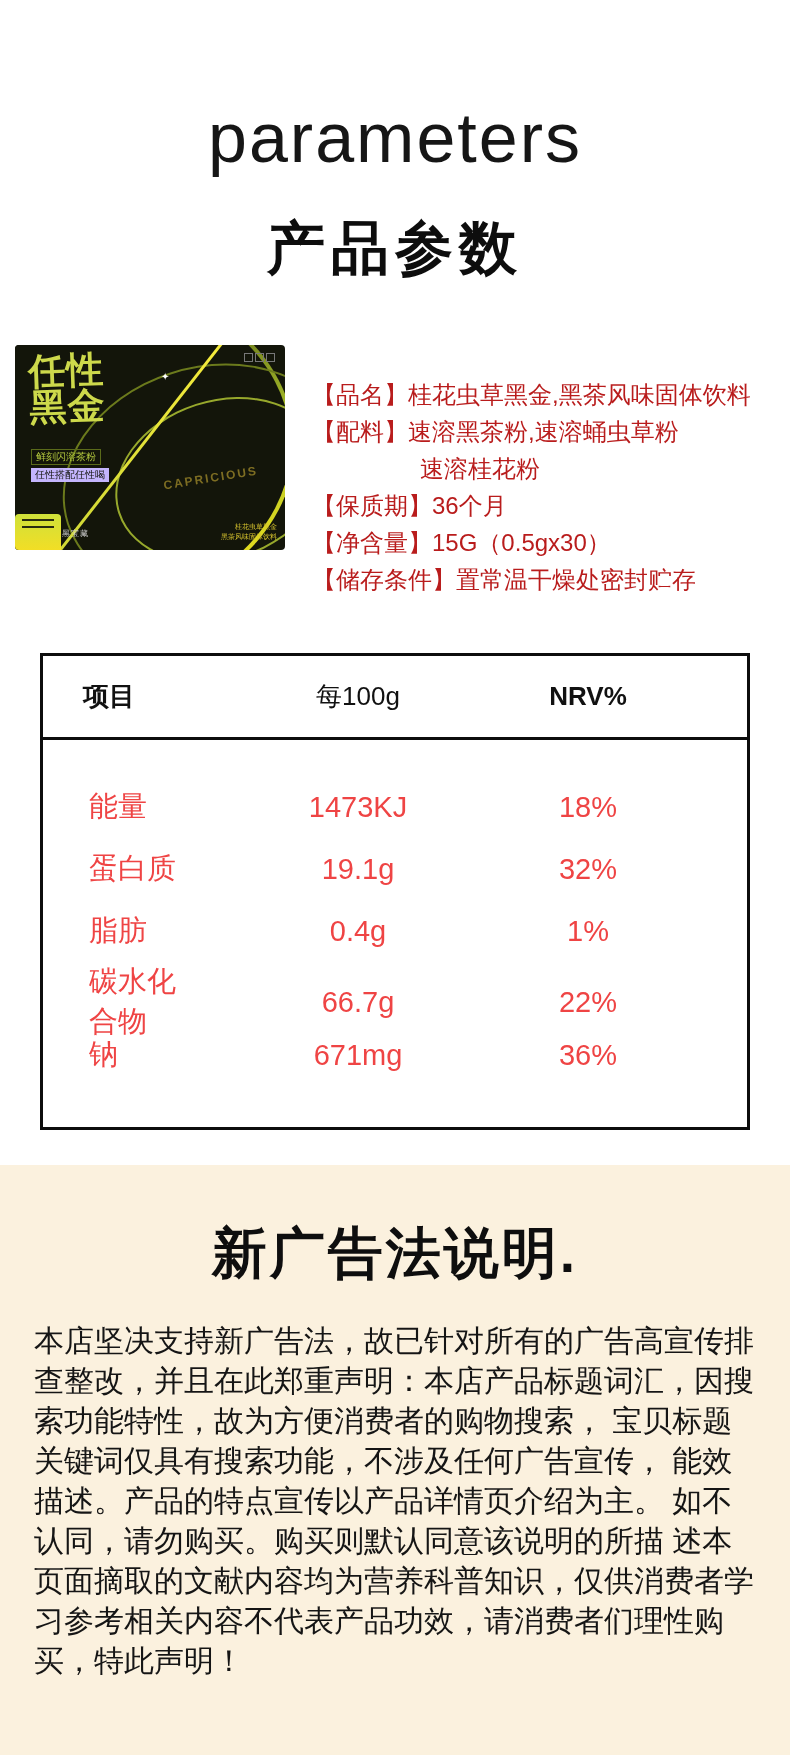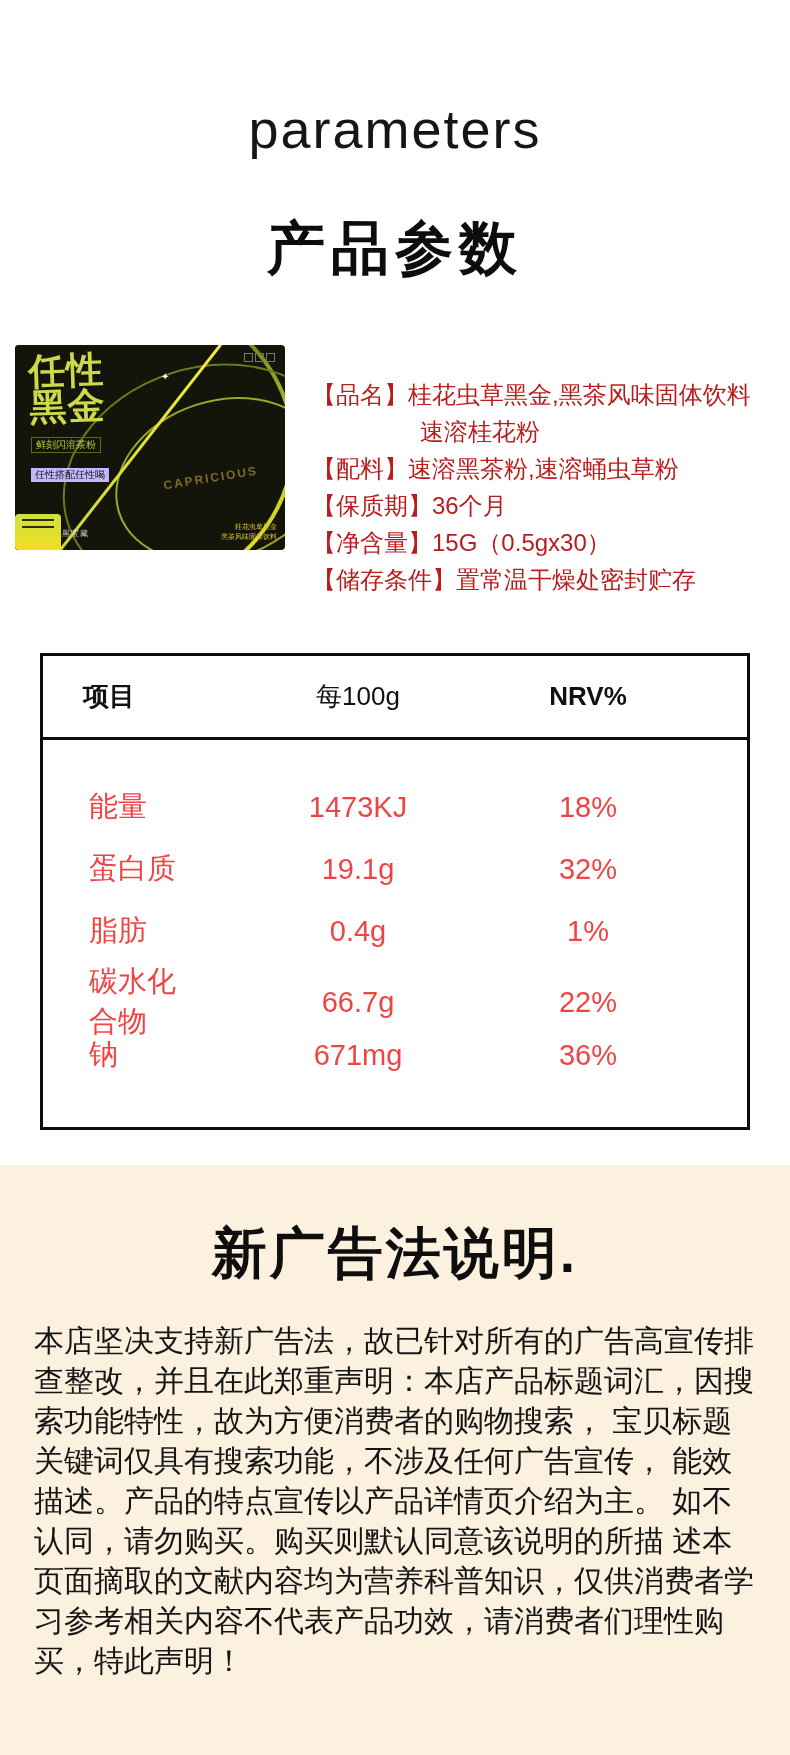--- a/index.html
+++ b/index.html
@@ -2,40 +2,40 @@
 <html><head>
 <meta charset="utf-8">
 <style>
   * { margin:0; padding:0; box-sizing:border-box; }
   html,body { background:#ffffff; }
   body { font-family:"Liberation Sans", sans-serif; color:#111; }
   .canvas { position:relative; width:790px; height:1755px; margin:0 auto; background:#ffffff; overflow:hidden; }
 
   
   .title-en { position:absolute; top:98px; left:0; width:100%; text-align:center;
-    font-size:54px; font-weight:300; letter-spacing:2px; color:#161616; }
+    font-size:70px; font-weight:300; letter-spacing:2px; color:#161616; }
   .title-zh { position:absolute; top:182px; left:0; width:100%; text-align:center;
     font-size:58px; font-weight:900; letter-spacing:6px; color:#0d0d0d;margin-top:28px; }
 
   
   .product-box { position:absolute; left:15px; top:345px; width:270px; height:205px;
     background:#13150a; border-radius:4px; overflow:hidden; }
   .arc-gradient { position:absolute; left:-150px; top:-70px; width:430px; height:340px;
     border-radius:50%; border:4px solid transparent;
     background:linear-gradient(#13150a,#13150a) padding-box,
                linear-gradient(160deg,#2f370d 15%,#a9bf2a 60%,#f4e51c 92%) border-box; }
   .ring1 { position:absolute; left:45px; top:22px; width:290px; height:225px;
     border:2px solid #6b7a1c; border-radius:50%; transform:rotate(-18deg); }
   .ring2 { position:absolute; left:98px; top:55px; width:215px; height:160px;
     border:2px solid #97a82c; border-radius:50%; transform:rotate(-18deg); }
   .diag-line { position:absolute; left:118px; top:-45px; width:3px; height:310px;
     background:linear-gradient(#f8ed3c,#c9d435); transform:rotate(38deg); }
   .brand { position:absolute; left:14px; top:8px; font-size:37px; font-weight:900;
     line-height:0.98; color:#cdd94b; letter-spacing:1px; transform:rotate(-2deg); }
-  .tag1 { position:absolute; left:16px; top:92px; font-size:10px; color:#b7cc3f;
+  .tag1 { position:absolute; left:16px; top:104px; font-size:10px; color:#b7cc3f;
     border:1px solid #5a6a1a; padding:0 4px; line-height:14px; }
   .tag2 { position:absolute; left:16px; top:123px; font-size:10px; color:#10120a;
     background:#c4b5fd; padding:0 4px; line-height:14px; }
   .capricious { position:absolute; left:148px; top:126px; font-size:12px; letter-spacing:2px;
     color:#7d6d22; font-weight:700; transform:rotate(-9deg); }
   .sparkle { position:absolute; left:146px; top:26px; font-size:10px; color:#ffffff; }
   .qr { position:absolute; right:10px; top:8px; display:flex; gap:2px; }
   .qr span { width:9px; height:9px; border:1px solid #777; display:block; }
   .logo-row { position:absolute; left:10px; bottom:10px; display:flex; align-items:center; gap:5px; }
   .logo-circle { width:14px; height:14px; border:1px solid #aaa; border-radius:50%;
@@ -113,24 +113,24 @@
         <i></i>
         <i></i>
       </div>
   </div>
 
   <div class="info">
     <div class="info-line">
       <span>【品名】</span><span>桂花虫草黑金,黑茶风味固体饮料</span>
     </div>
     <div class="info-line">
-      <span class="indent-pad">速溶桂花粉</span>
+      <span>【配料】</span><span>速溶黑茶粉,速溶蛹虫草粉</span>
     </div>
     <div class="info-line">
-      <span>【配料】</span><span>速溶黑茶粉,速溶蛹虫草粉</span>
+      <span class="indent-pad">速溶桂花粉</span>
     </div>
     <div class="info-line">
       <span>【保质期】</span><span>36个月</span>
     </div>
     <div class="info-line">
       <span>【净含量】</span><span>15G（0.5gx30）</span>
     </div>
     <div class="info-line">
       <span>【储存条件】</span><span>置常温干燥处密封贮存</span>
     </div>

